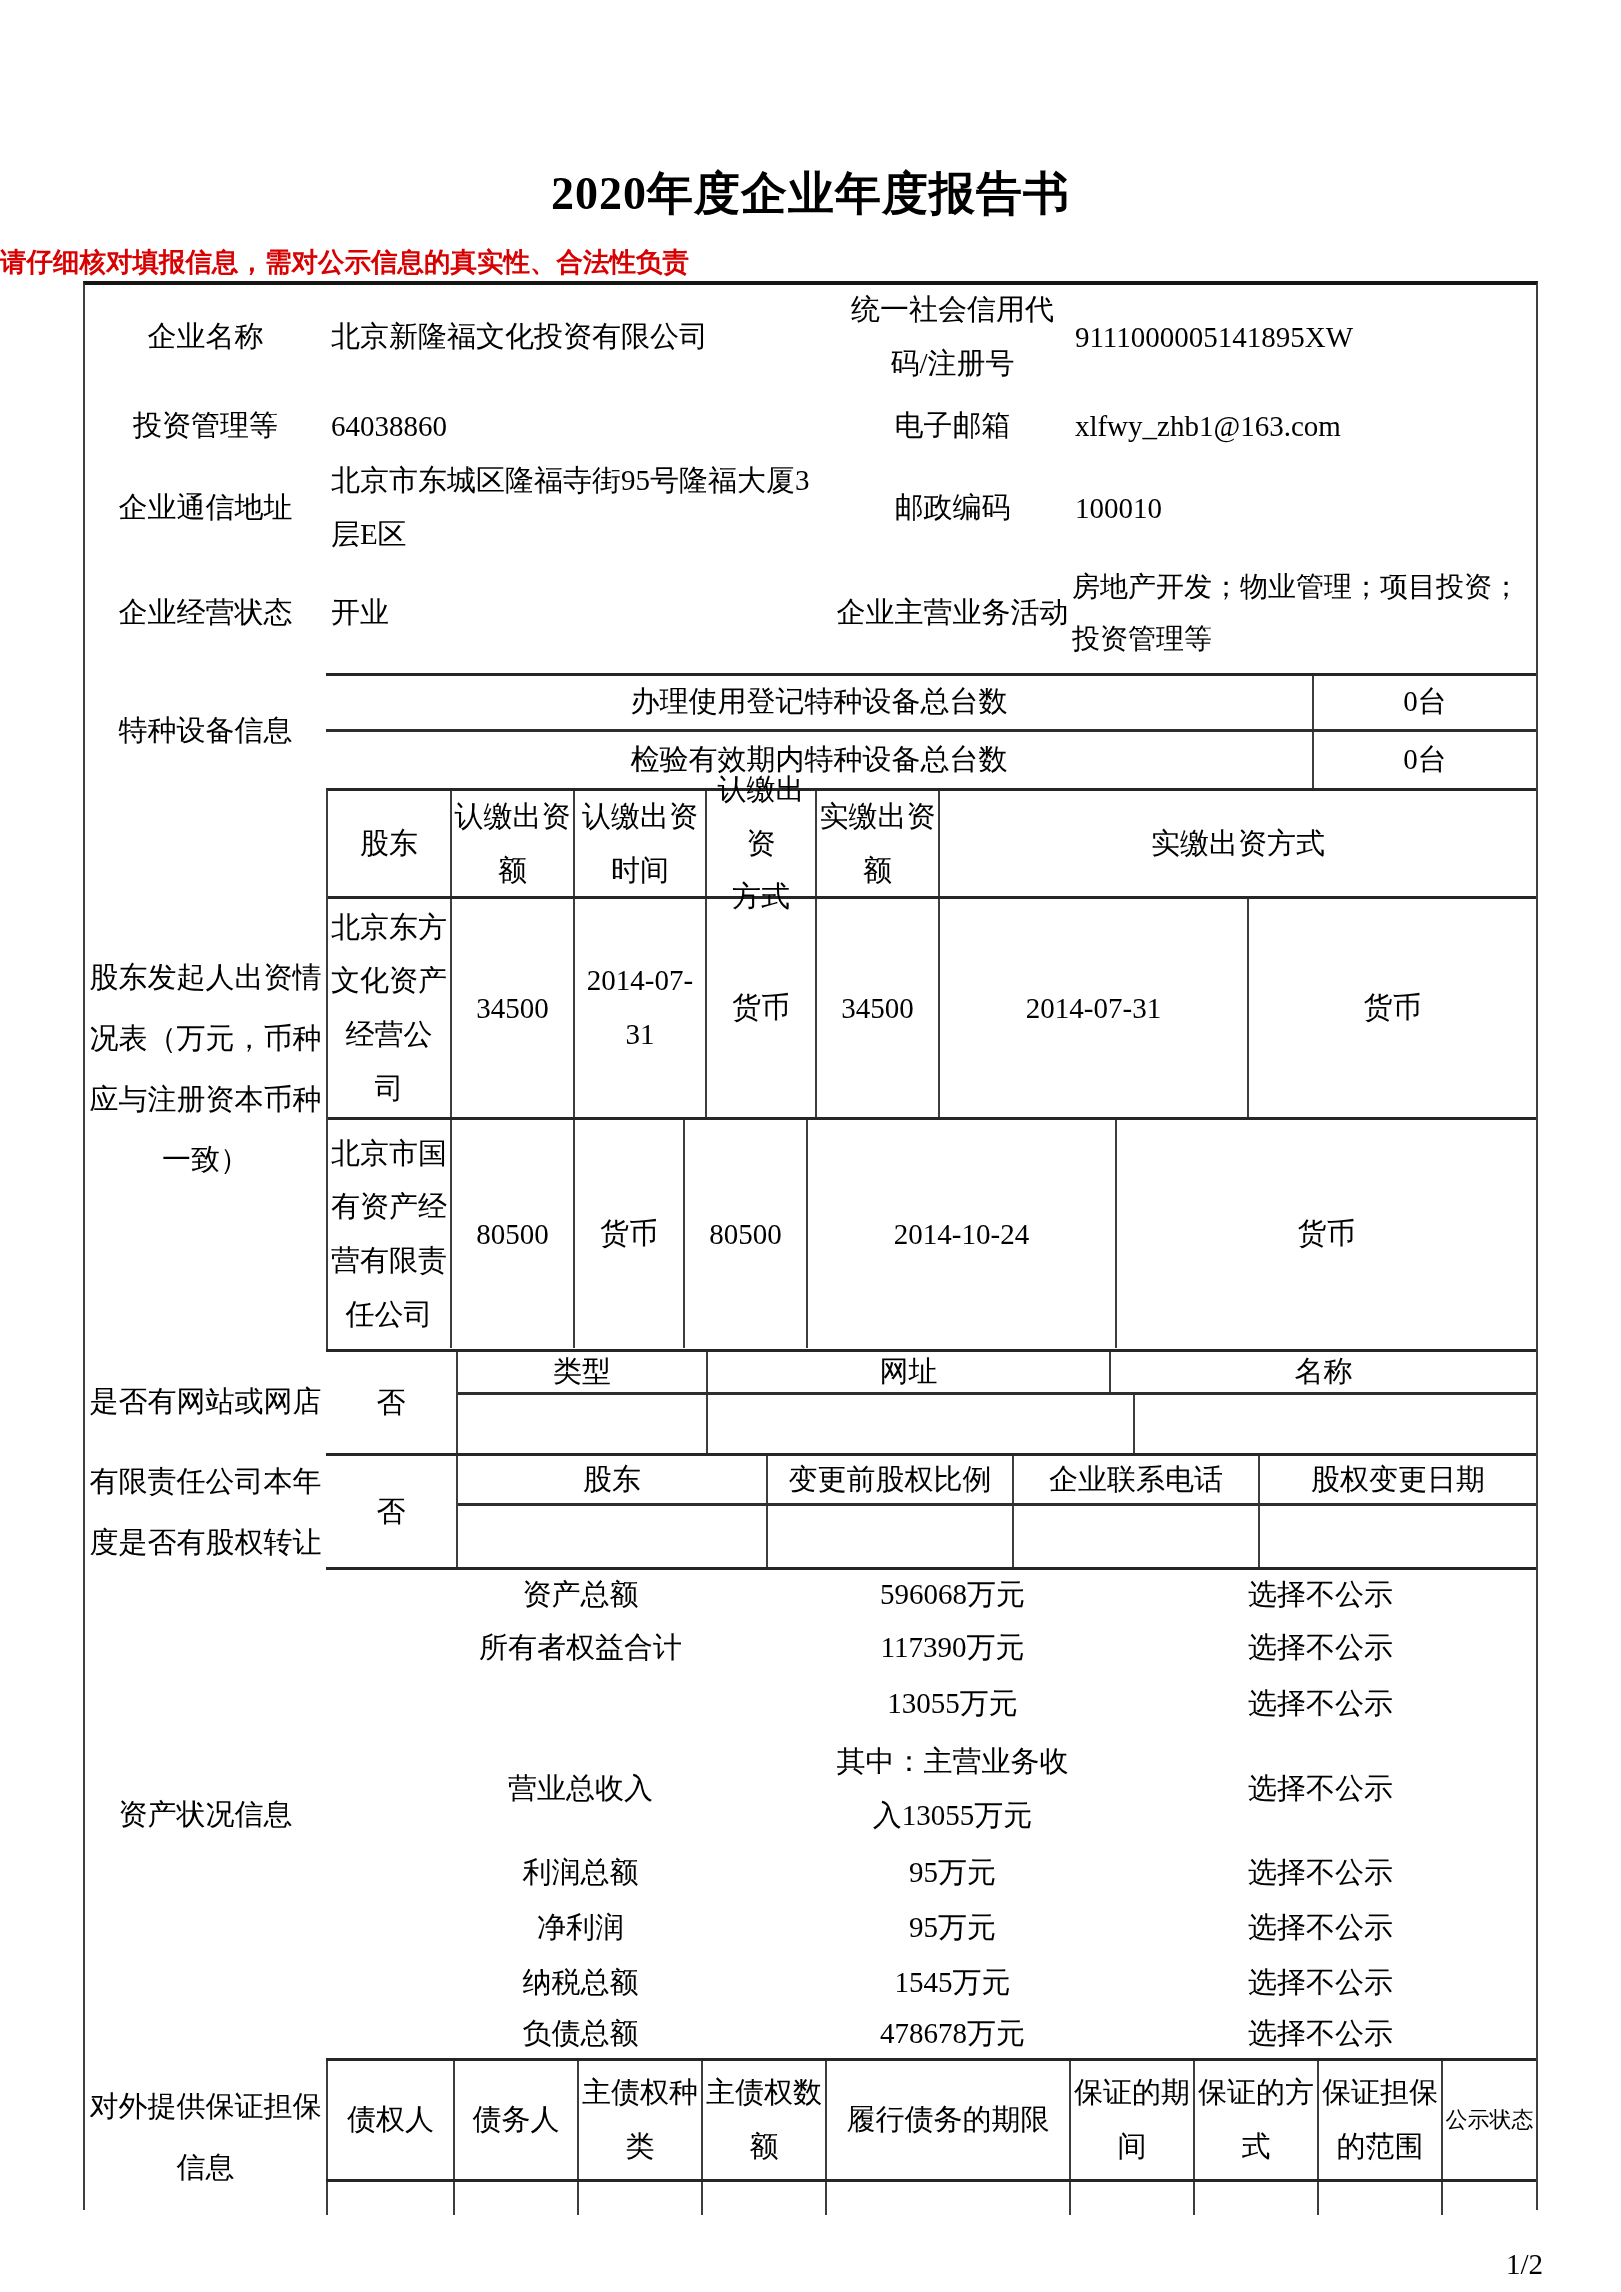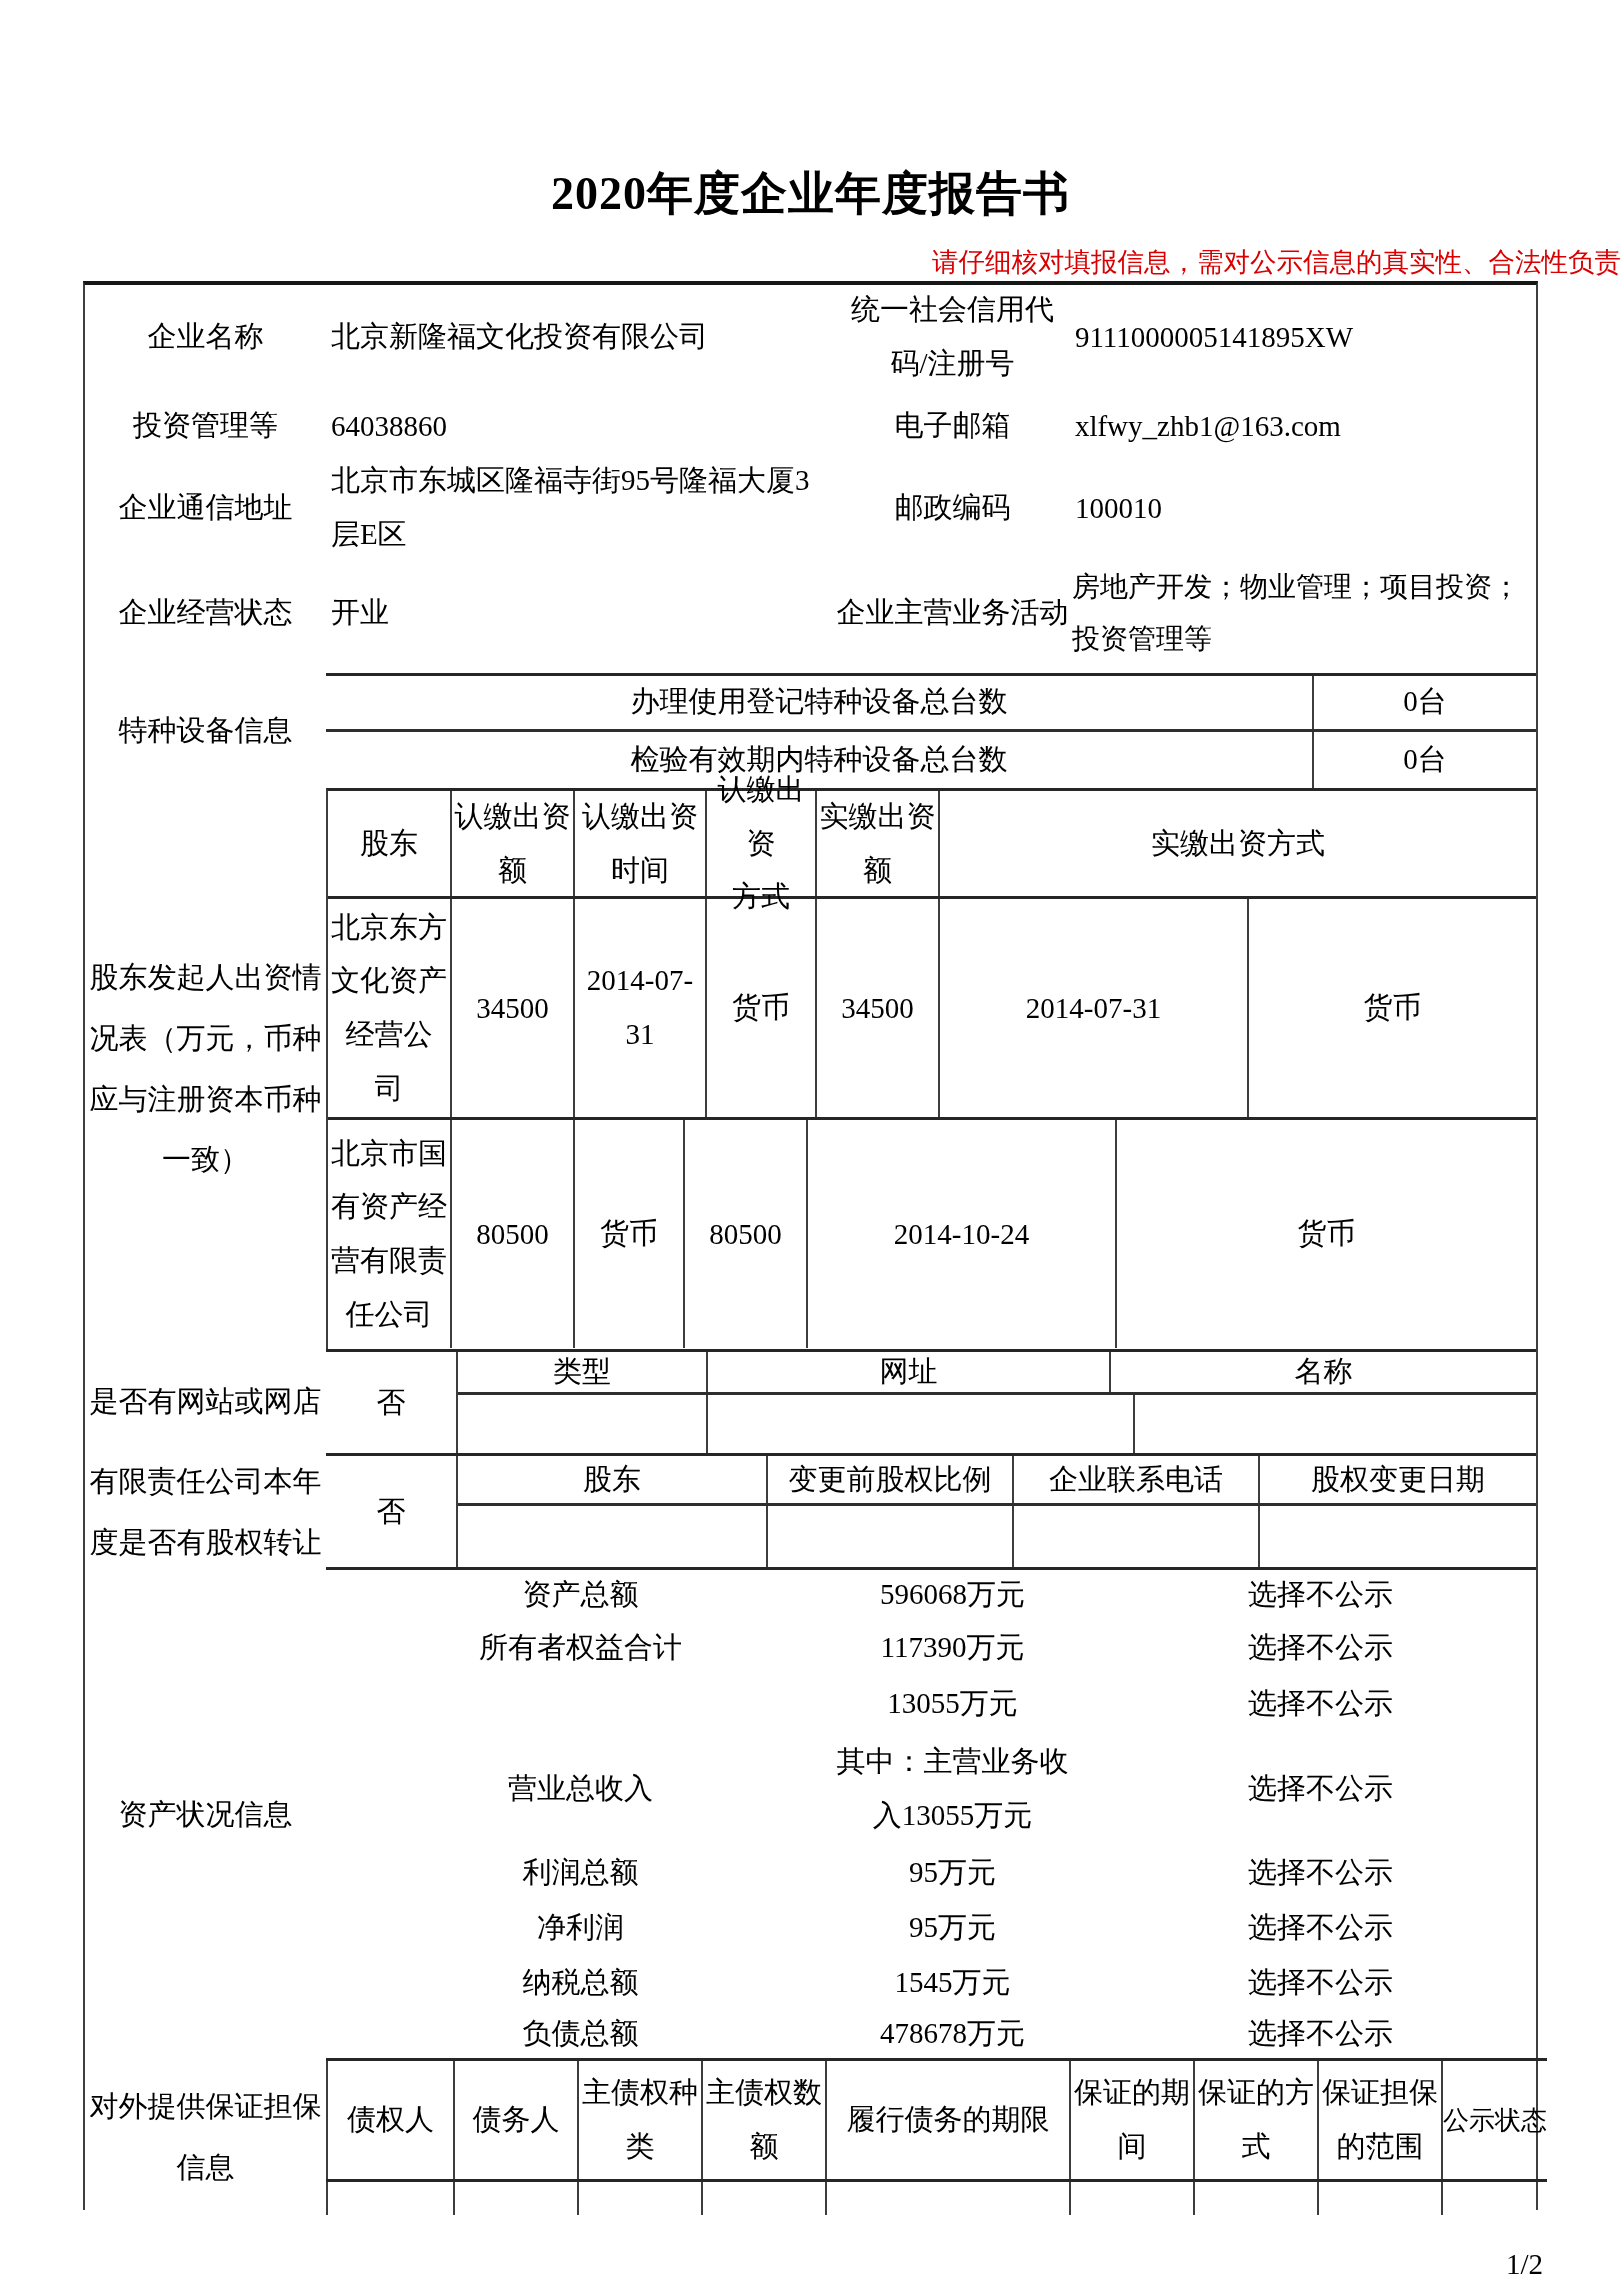--- a/index.html
+++ b/index.html
@@ -13,21 +13,21 @@
     color: #000;
     font-size: 29px;
     overflow: hidden;
   }
   .title {
     position: absolute; top: 163px; left: 0; width: 100%;
     text-align: center; font-size: 46px; font-weight: bold; letter-spacing: 1px;
   }
   .warning {
     position: absolute; top: 244px; left: 0; width: 100%;
-    text-align: right; font-size: 26.5px; font-weight: normal; color: #d80000;
+    text-align: left; font-size: 26.5px; font-weight: bold; color: #d80000;
   }
   .tbl {
     position: absolute; left: 83px; top: 281px; width: 1455px; height: 1929px;
     border-top: 4.9px solid #161616;
     border-left: 2.9px solid #3f3f3f;
     border-right: 2.9px solid #3f3f3f;
   }
   .sec { display: flex; width: 100%; }
   .lblcol {
     width: 241px; flex: none;
@@ -41,21 +41,21 @@
   .pre { white-space: pre-line; }
   .bl { border-left: 2.9px solid #3d3d3d; }
   .bt { border-top: 3.9px solid #262626; }
   .bt3 { border-top: 3.9px solid #2e2e2e; }
   .bb { border-bottom: 3.9px solid #262626; }
   .lh { line-height: 1.85; }
   .footer {
     position: absolute; right: 78px; top: 2248px;
     font-size: 29px;
   }
-  .nw { white-space: nowrap; font-size: 26px; overflow: visible; }
+  .nw { white-space: nowrap; font-size: 22px; overflow: visible; }
   .v2small { font-size: 28px; }
 </style>
 </head>
 <body>
 
 <div class="page">
 
   <div class="title">2020年度企业年度报告书</div>
   <div class="warning">请仔细核对填报信息，需对公示信息的真实性、合法性负责</div>
 

